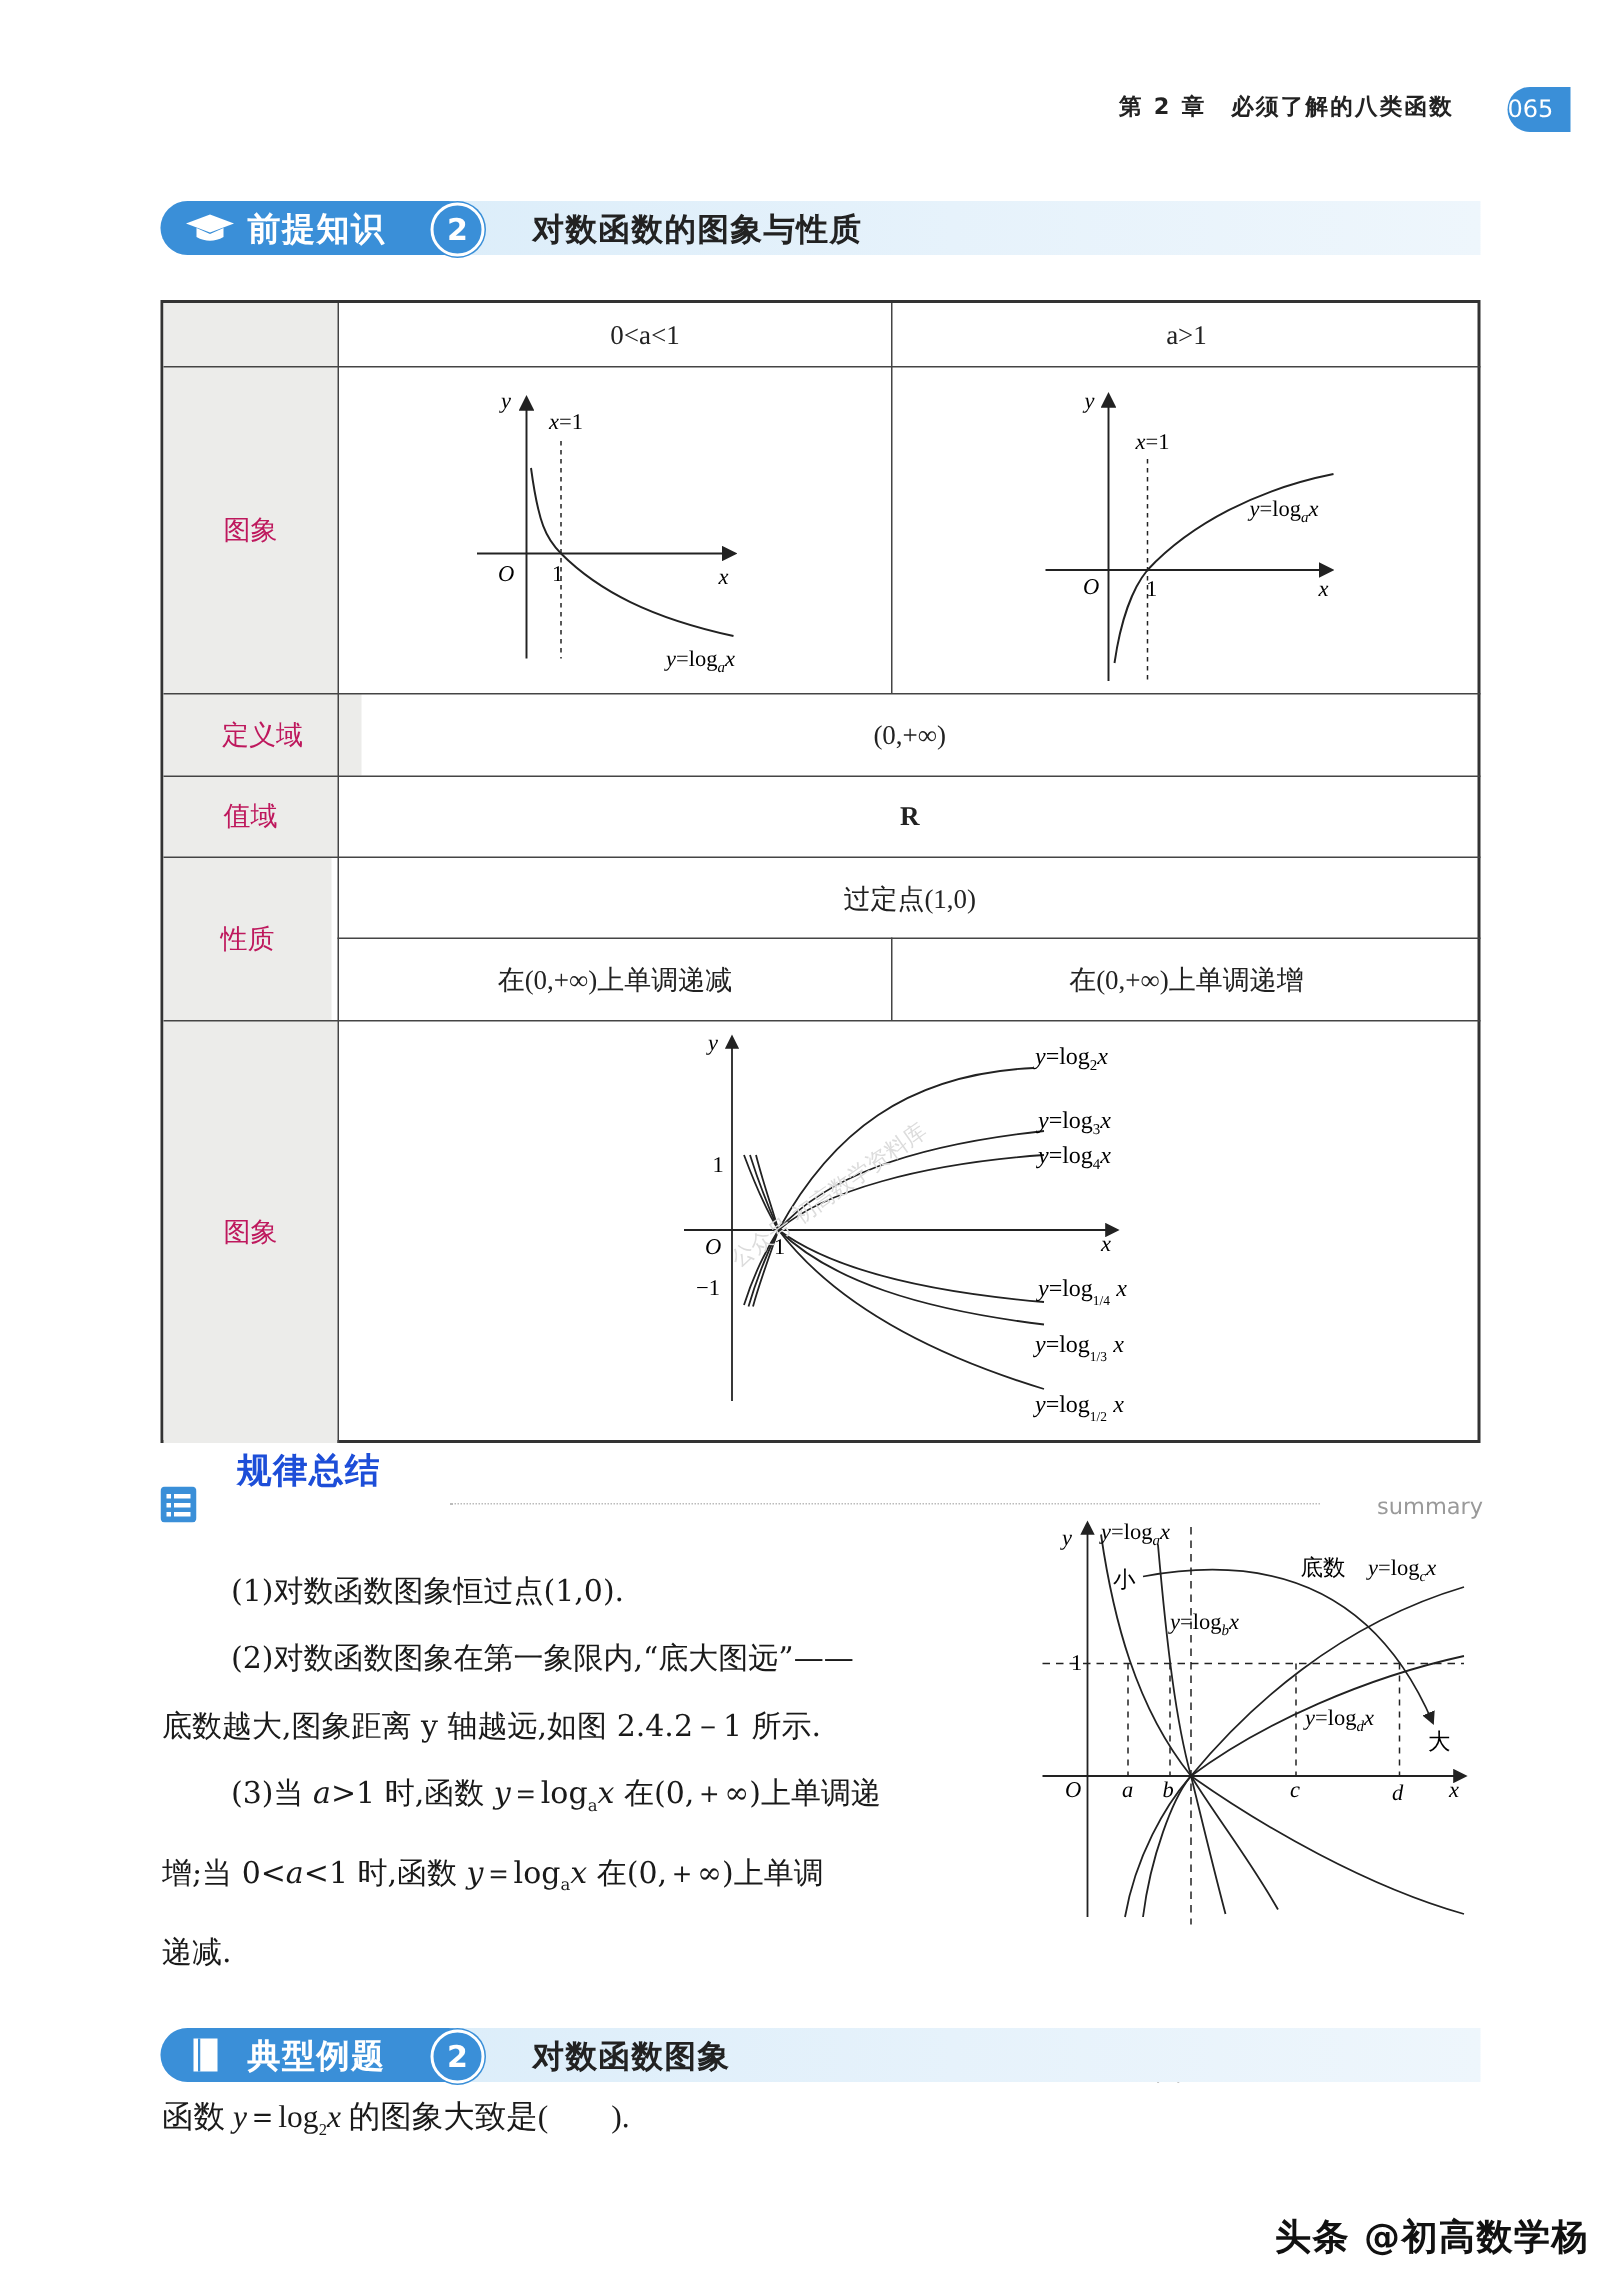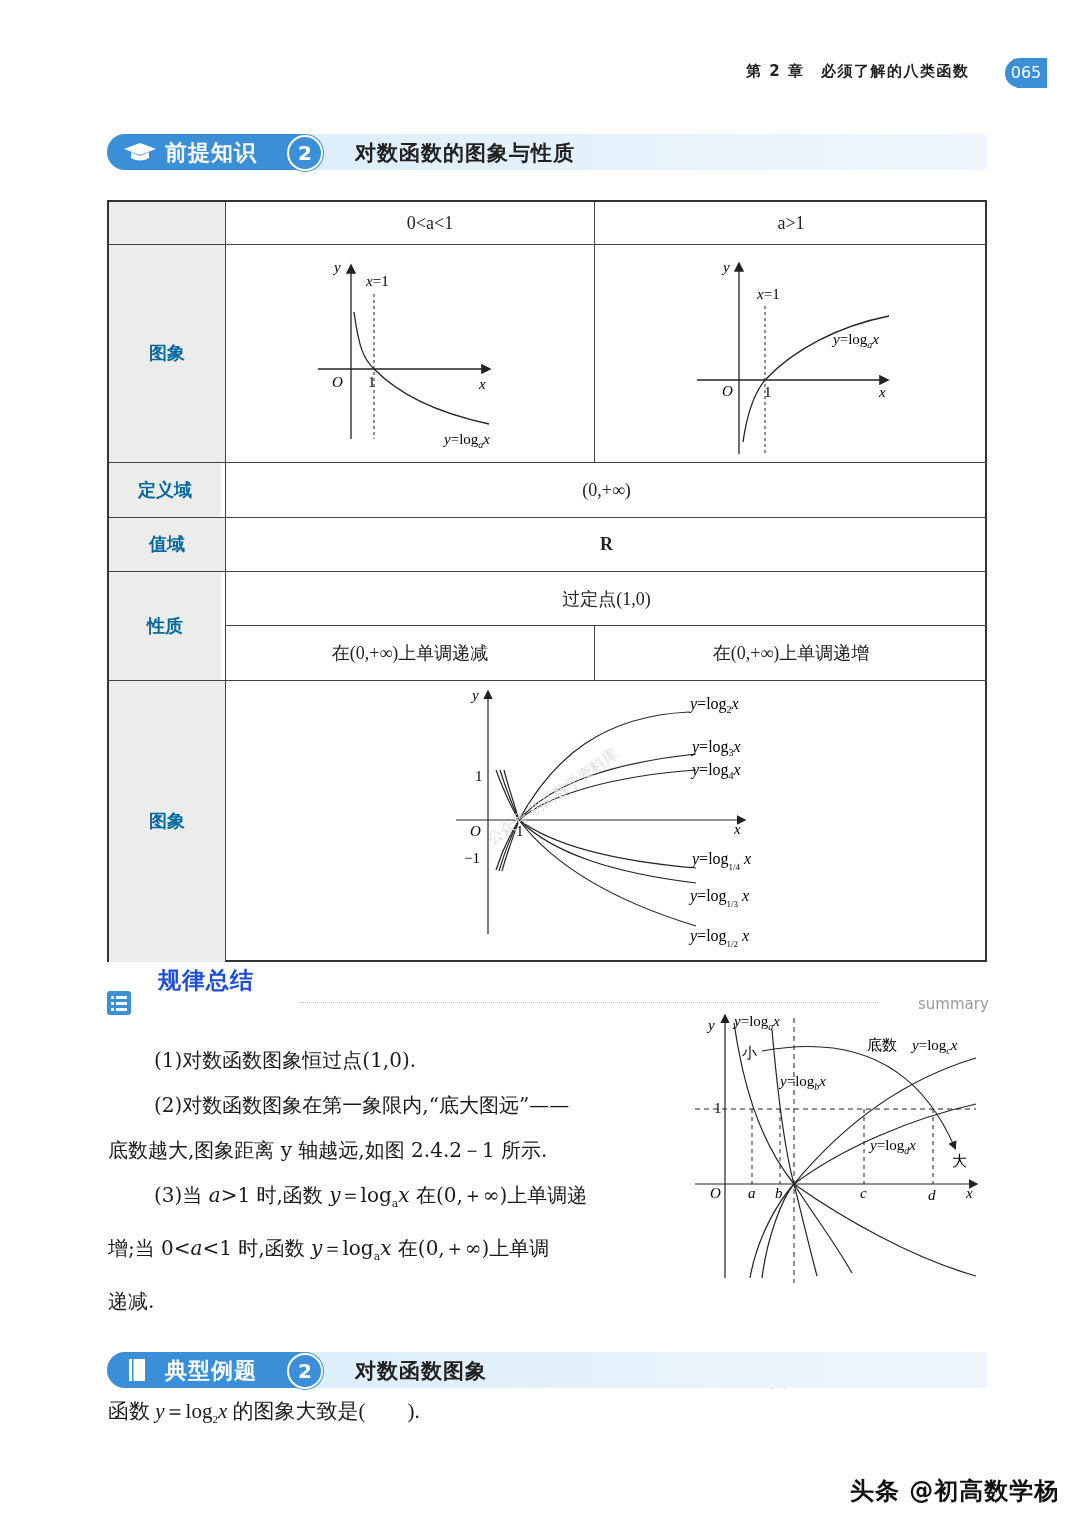--- a/index.html
+++ b/index.html
@@ -5,37 +5,37 @@
   html, body { margin:0; padding:0; }
   body { width:1080px; height:1527px; background:#ffffff; position:relative; overflow:hidden;
          font-family: "DejaVu Serif", "Liberation Serif", serif; color:#1a1a1a; }
   .abs { position:absolute; }
   .sans { font-family: "DejaVu Sans", "Liberation Sans", sans-serif; }
   .serif { font-family: "Liberation Serif", "DejaVu Serif", serif; }
 
   
   .chap { left:746px; top:62px; font-size:15px; font-weight:bold; letter-spacing:1.5px; color:#222; }
   .pagenum { left:1005px; top:58px; width:42px; height:30px; background:#3a8fd8; color:#fff;
-             border-radius:15px 0 0 15px; font-size:16px; line-height:30px; text-align:center; }
+             border-radius:15px 0 0 15px; font-size:16px; line-height:30px; text-align:left; }
 
   
   .banner { left:107px; height:36px; width:880px; border-radius:18px 0 0 18px;
             background:linear-gradient(to right,#d7ebf9 0%, #e6f2fb 60%, #eef6fc 100%); }
   .banner .pill { position:absolute; left:0; top:0; height:36px; width:210px; border-radius:18px;
                   background:#3a8fd8; color:#fff; }
   .banner .pill .txt { position:absolute; left:58px; top:4px; font-size:22px; font-weight:bold; letter-spacing:1px; }
   .banner .circ { position:absolute; left:180px; top:1px; width:32px; height:32px; border-radius:50%;
                   background:#3a8fd8; border:2px solid #fff; box-shadow:0 0 0 1px #3a8fd8;
                   color:#fff; font-size:20px; font-weight:bold; text-align:center; line-height:32px; }
   .banner .title { position:absolute; left:248px; top:5px; font-size:21px; font-weight:bold; color:#222; letter-spacing:1px; }
 
   
   .tbl { left:107px; top:200px; width:880px; height:762px; border:2px solid #333; box-sizing:border-box; }
   .cell { position:absolute; box-sizing:border-box; display:flex; align-items:center; justify-content:center; }
-  .hcol { background:#ececea; font-weight:bold; font-size:18px; color:#0369a1; }
+  .hcol { background:#ececea; font-weight:normal; font-size:18px; color:#be185d; }
   .hline { position:absolute; height:1px; background:#444; }
   .vline { position:absolute; width:1px; background:#444; }
   .cval { font-size:18px; color:#222; }
 
   
   .sumtitle { left:158px; top:965px; font-size:23px; font-weight:bold; color:#1d4ed8; letter-spacing:1px; }
   .sumline { left:300px; top:1002px; width:580px; border-top:1px dotted #bbb; }
   .sumtag { left:918px; top:995px; font-size:15px; color:#9a9a9a; }
   .para { font-size:20px; line-height:45px; color:#1a1a1a; }
   .cap { left:770px; top:1368px; font-size:18px; letter-spacing:2px; color:#222; }
@@ -62,21 +62,21 @@
   <div class="circ">2</div>
   <div class="title">对数函数的图象与性质</div>
 </div>
 
 <div class="abs tbl">
 
   <div class="cell hcol" style="left:0;top:0;width:116px;height:42px;"></div>
   <div class="cell hcol sans" style="left:0;top:42px;width:116px;height:218px;">
       <span>图象</span>
     </div>
-  <div class="cell hcol sans" style="left:0;top:260px;width:112px;height:55px;">
+  <div class="cell hcol sans" style="left:0;top:260px;width:132px;height:55px;">
       <span>定义域</span>
     </div>
   <div class="cell hcol sans" style="left:0;top:315px;width:116px;height:54px;">
       <span>值域</span>
     </div>
   <div class="cell hcol sans" style="left:0;top:369px;width:112px;height:109px;">
       <span>性质</span>
     </div>
   <div class="cell hcol sans" style="left:0;top:478px;width:116px;height:282px;">
       <span>图象</span>

